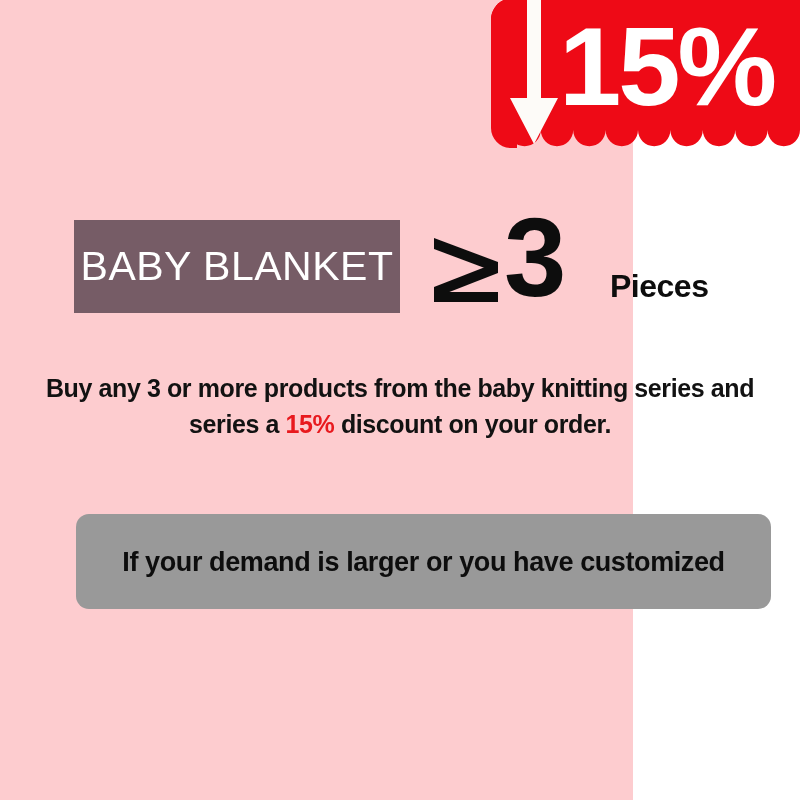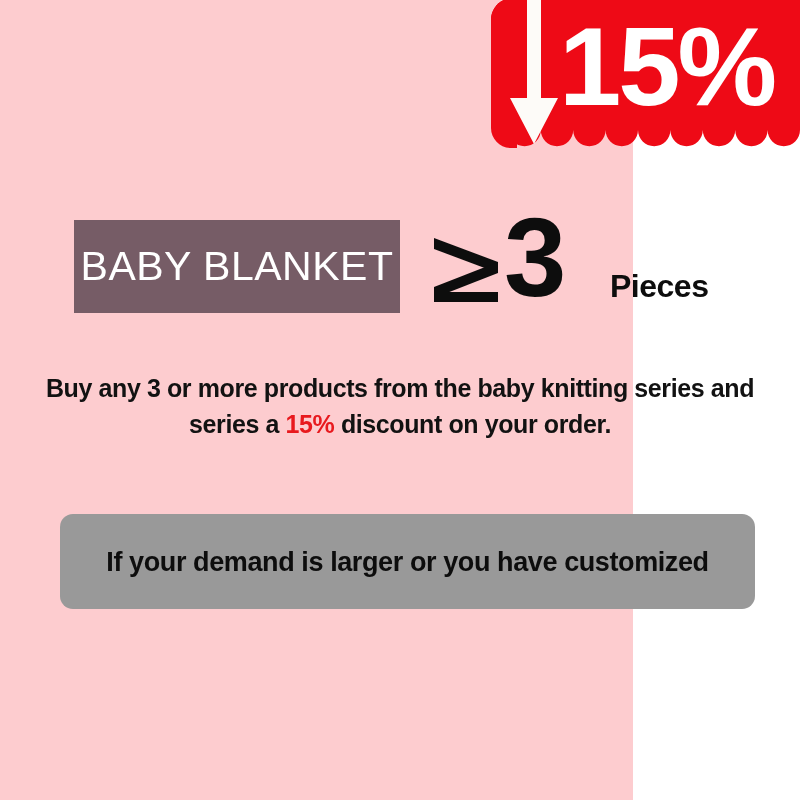--- a/index.html
+++ b/index.html
@@ -141,21 +141,21 @@
     line-height: 36px;
     letter-spacing: -0.4px;
     margin-top: 26px;
   }
   .description .line { display: block; white-space: nowrap; }
   .hl-red { color: #e8191e; }
 
   
   .notice {
     position: absolute;
-    left: 60px;
+    left: 76px;
     top: 514px;
     width: 695px;
     height: 95px;
     background: #999999;
     border-radius: 13px;
     display: flex;
     flex-direction: column;
     align-items: center;
     justify-content: center;
   }

